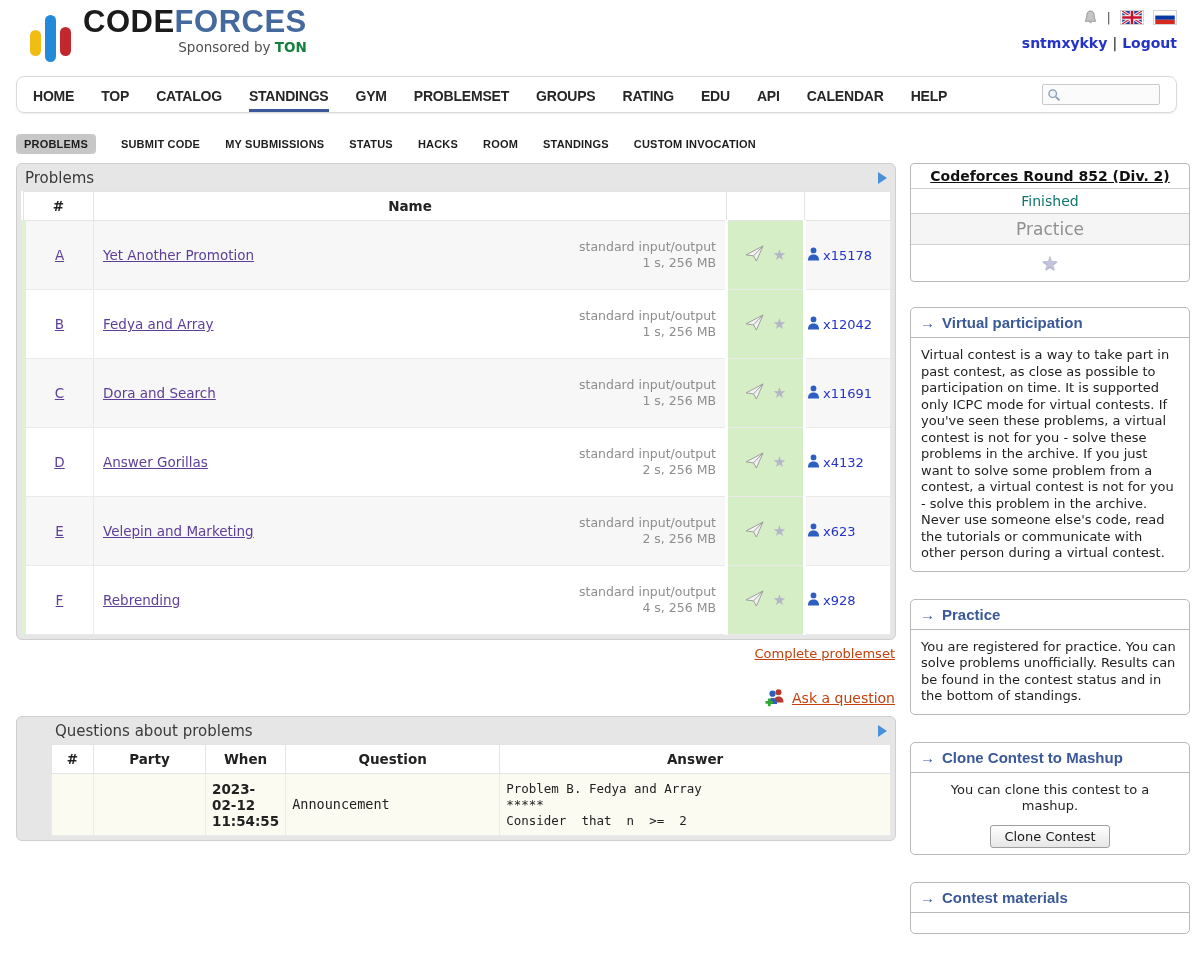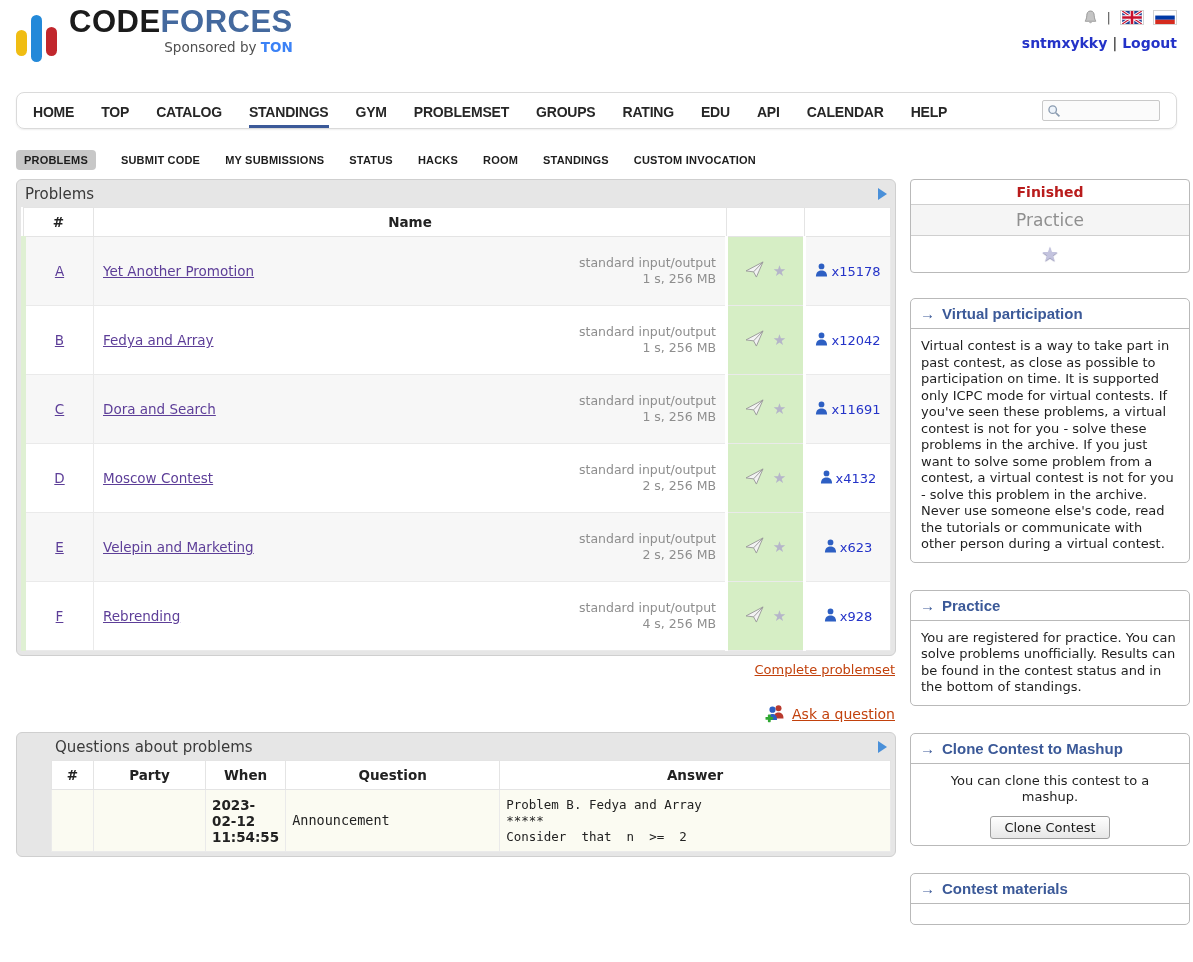--- a/index.html
+++ b/index.html
@@ -4,41 +4,41 @@
 <style>
   * { box-sizing: border-box; }
   html,body { margin:0; padding:0; }
   body {
     width:1193px; height:962px; overflow:hidden; background:#fff;
     font-family:"DejaVu Sans","Liberation Sans",sans-serif; font-size:13px; color:#222;
   }
   a { cursor:pointer; }
 
   
-  .header { position:relative; height:76px; padding:6px 16px 0; }
+  .header { position:relative; height:76px; padding:6px 16px 0;margin-left:14px; }
   .logo { display:flex; align-items:flex-start; text-decoration:none; width:330px; }
   .bars { display:flex; align-items:flex-end; gap:4px; height:54px; margin-right:12px; margin-top:2px; }
   .bar { width:11px; border-radius:6px; }
   .bar-y { height:26px; background:#f0bd13; margin-bottom:6px; }
   .bar-b { height:47px; background:#2389d9; }
   .bar-r { height:29px; background:#c1272d; margin-bottom:6px; }
   .logo-textwrap { display:flex; flex-direction:column; align-items:flex-end; }
   .logo-line { font-family:"Liberation Sans",sans-serif; font-weight:700; font-size:31px; letter-spacing:.5px; line-height:32px; }
   .logo-code { color:#1b1b1b; } .logo-forces { color:#44699e; }
   .sponsored { font-size:13.5px; color:#4f4f4f; margin-top:1px; }
-  .sponsored b { color:#3b82f6; }
+  .sponsored b { color:#15803d; }
   .header-right { position:absolute; right:16px; top:9px; text-align:right; }
   .lang-row { display:flex; justify-content:flex-end; align-items:center; gap:9px; height:17px; }
   .sep { color:#555; }
   .flag { display:block; border:1px solid #d3d3d3; }
   .user-row { margin-top:9px; font-size:14px;font-weight:bold; }
   .user-row a { color:#2433c8; }
 
   
-  .main-nav { margin:16px 16px; height:37px; border:1px solid #dadada; border-radius:8px;
+  .main-nav { margin:0 16px; height:37px; border:1px solid #dadada; border-radius:8px;
     display:flex; align-items:center; padding:0 16px; box-shadow:0 1px 2px rgba(0,0,0,.07); }
   .nav-item { font-family:"Liberation Sans",sans-serif; font-weight:700; font-size:14px; color:#262626;
     text-decoration:none; margin-right:27px; padding:10px 0 5px; border-bottom:3px solid transparent; letter-spacing:-.2px; }
   .nav-item.active { border-bottom-color:#3b5998; }
   .nav-search { margin-left:auto; position:relative; }
   .nav-search input { width:118px; height:21px; border:1px solid #c9c9c9; border-radius:2px;
     background:#fbfbfb; padding:0 4px 0 24px; font-size:12px; outline:none; }
   .nav-search svg { position:absolute; left:5px; top:4px; }
 
   
@@ -62,21 +62,21 @@
   table.dt td { border:1px solid #eaeaea; font-size:13.5px; }
   tr.alt td { background:#f7f7f7; }
   td.c-letter { width:70px; text-align:center; padding:9px 0; border-left:5px solid #dff0d3 !important; }
   a.plink { color:#5d3e98; text-decoration:underline; }
   td.c-name { padding:17px 9px; }
   .name-flex { display:flex; justify-content:space-between; align-items:center; }
   .io-block { text-align:right; color:#8e8e8e; font-size:12.5px; line-height:16px; padding:1px 0; }
   td.c-acts { width:72px; text-align:center; background:#d6eec5 !important; border-left:3px solid #fff !important; border-right:3px solid #fff !important; }
   .acts-flex { display:inline-flex; align-items:center; gap:9px; }
   .row-star { color:#b5b5c9; font-size:15px; text-decoration:none; }
-  td.c-count { width:86px; text-align:center; white-space:nowrap; }
+  td.c-count { width:86px; white-space:nowrap; }
   .count-link { color:#2433c8; font-size:13px; }
   .count-flex { display:inline-flex; align-items:center; gap:3px; }
 
   .complete-row { text-align:right; margin:6px 1px 0; font-size:13px; }
   .complete-row a, .ask-row a { color:#c2410c; }
   .ask-row { display:flex; justify-content:flex-end; align-items:center; gap:6px; margin:27px 1px 9px; font-size:14px; }
 
   
   .questions-wrap { margin-top:2px;padding-left:34px; }
   table.qt th.q-num { width:42px; } table.qt th.q-party { width:112px; }
@@ -84,21 +84,21 @@
   table.qt td { padding:6px; vertical-align:middle; background:#fbfbf2; }
   td.q-when-cell { font-weight:700; text-align:left; font-size:13.5px; }
   .mono { font-family:"DejaVu Sans Mono","Liberation Mono",monospace; font-size:12.5px; white-space:pre; line-height:15px; }
   .ans-line { margin:1px 0; }
 
   
   .contest-box { border:1px solid #b9b9b9; border-radius:4px; background:#fff; text-align:center; margin-bottom:25px; }
   .crow { padding:4px 6px; border-bottom:1px solid #cfcfcf; font-size:14px; }
   .crow:last-child { border-bottom:none; }
   .crow-title a { color:#111; font-weight:700; text-decoration:underline; }
-  .crow-status { font-weight:700; color:#b91c1c; }
+  .crow-status { font-weight:400; color:#0f766e; }
   .crow-mode { color:#8f8f8f; background:#f5f5f5; font-size:17px; padding:5px 6px; }
   .crow-star { padding:6px; }
   .big-star { font-size:20px; color:#c3c3de; text-decoration:none; text-shadow:0 1px 1px #9a9ab8; }
 
   .sidebox { border:1px solid #b9b9b9; border-radius:5px; background:#fff; margin-bottom:27px; overflow:hidden; }
   .sb-cap { display:flex; gap:7px; align-items:center; padding:6px 9px; border-bottom:1px solid #b9b9b9;
     color:#3b5998; font-weight:700; font-size:15px; font-family:"Liberation Sans",sans-serif; }
   .sb-body { padding:9px 10px; font-size:13px; line-height:16.5px; color:#1f1f1f; }
   .btn-row { text-align:center; padding:10px 0 6px; }
   .btn { display:inline-block; padding:3px 13px; font-size:13px; color:#1a1a1a; font-family:inherit;
@@ -292,21 +292,21 @@
                         <circle cx="7" cy="3.6" r="3.1" fill="#2d5fc3"></circle>
                         <path d="M1 14.5 C1 9.5 4 8 7 8 C10 8 13 9.5 13 14.5 Z" fill="#2d5fc3"></path>
                       </svg></span>
                 <a class="count-link">x11691</a>
               </span></td>
             </tr>
             <tr>
               <td class="c-letter"><a class="plink">D</a></td>
               <td class="c-name">
                   <div class="name-flex">
-                <a class="plink">Moscow Contest</a>
+                <a class="plink">Answer Gorillas</a>
                 <div class="io-block">
                       <div>standard input/output</div>
                       <div>2 s, 256 MB</div>
                     </div>
               </div>
                 </td>
               <td class="c-acts"><span class="acts-flex">
                 <span><svg width="19" height="17" viewBox="0 0 20 18">
                         <path d="M1 10.5 L19 1 L12 17 L9 11.5 Z" fill="#f2f2f2" stroke="#9a9a9a" stroke-width="1"></path>
                         <path d="M9 11.5 L19 1" stroke="#9a9a9a" stroke-width="1" fill="none"></path>
@@ -427,20 +427,21 @@
               </td>
             </tr>
           </tbody>
         </table>
       </div>
     </div>
 
     <div class="side-col">
 
       <div class="contest-box">
+        <div class="crow crow-title"><a>Codeforces Round 852 (Div. 2)</a></div>
         <div class="crow crow-status">Finished</div>
         <div class="crow crow-mode">Practice</div>
         <div class="crow crow-star"><a class="big-star">★</a></div>
       </div>
 
       <div class="sidebox">
         <div class="sb-cap">
           <span>→</span>
           <span>Virtual participation</span>
         </div>

